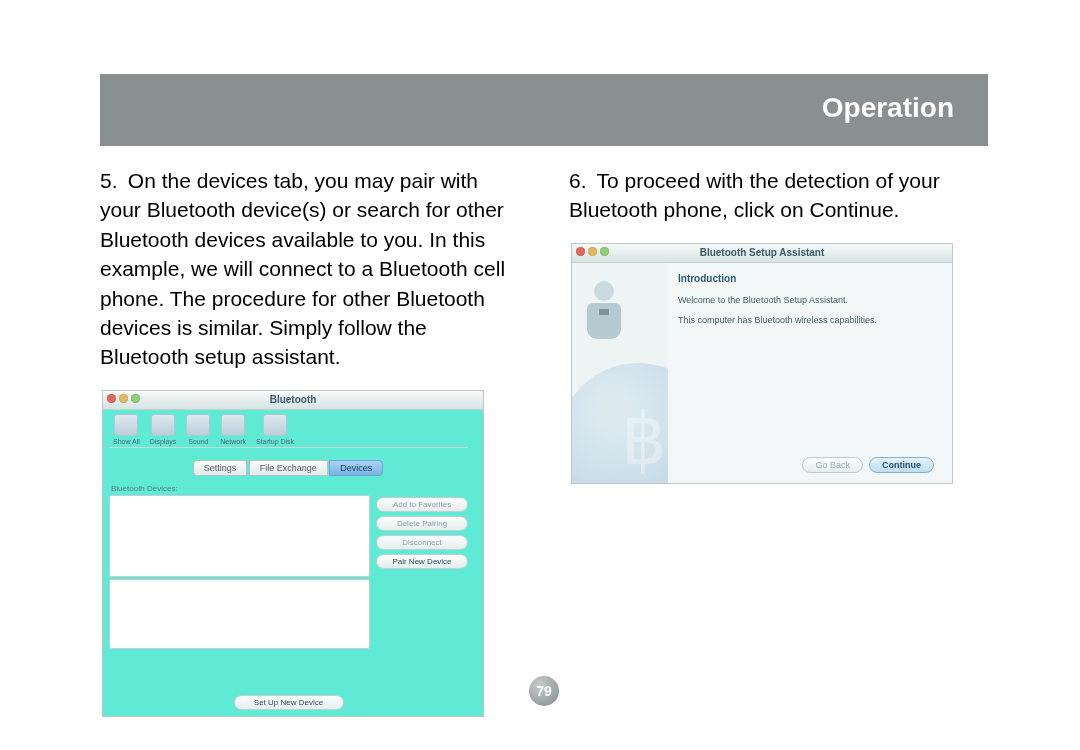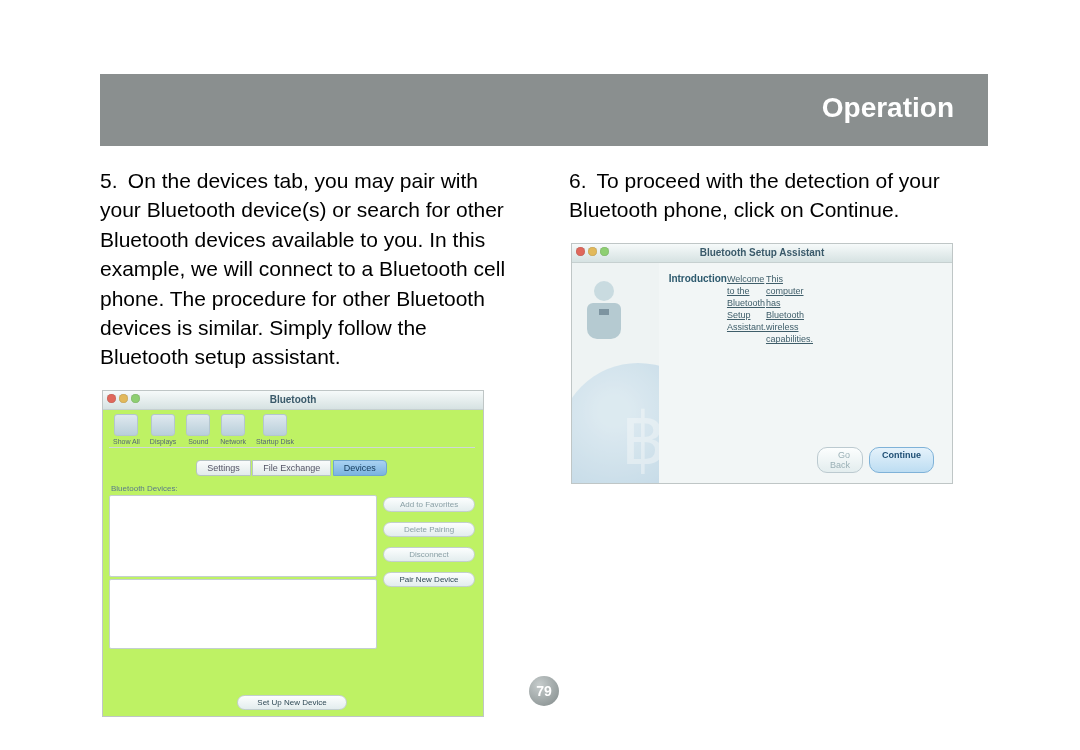--- a/index.html
+++ b/index.html
@@ -75,21 +75,21 @@
   .traffic span {
     width: 9px; height: 9px; border-radius: 50%;
     display: inline-block;
     box-shadow: inset 0 0 1px rgba(0,0,0,.4);
   }
   .tl-red { background:#e0685c; }
   .tl-yel { background:#e2b95b; }
   .tl-grn { background:#8ecf72; }
 
   
-  .prefs-body { padding: 0 8px 10px 6px; background:#bef264; height: 296px; }
+  .prefs-body { padding: 0 15px 10px 6px; background:#5eead4; height: 296px; }
   .toolbar {
     display: flex; gap: 10px;
     padding: 4px 4px 2px 4px;
     border-bottom: 1px solid #cfd8d8;
   }
   .tb-item { text-align:center; font-size:7px; color:#567; }
   .tb-ic {
     width: 22px; height: 20px;
     background: linear-gradient(#dfe8ef,#b9cfda);
     border-radius: 3px;
@@ -123,21 +123,21 @@
     height: 80px; background:#fff; border:1px solid #c3cfd0;
     border-radius:2px;
   }
   .device-info {
     margin-top:2px;
     height: 68px; background:#fff; border:1px solid #c3cfd0;
     border-radius:2px;
   }
   .side-buttons {
     width: 92px;
-    display:flex; flex-direction:column; gap:10px;
+    display:flex; flex-direction:column; gap:4px;
     padding-top: 13px;
   }
   .pill-btn {
     font-size:8px;
     text-align:center;
     padding:2px 4px;
     border-radius:10px;
     background: linear-gradient(#fcfefe,#e3edee);
     border:1px solid #c3cfd0;
     color:#8aa0a6;
@@ -190,27 +190,27 @@
   }
   .butler-bow {
     position:absolute; left:50%; top:6px; transform:translateX(-50%);
     width:10px; height:6px; background:#7d94a0;
   }
   .assist-right {
     flex:1;
     padding: 10px 14px 8px 10px;
     font-size: 9px;
     color:#3f5e6a;
-    display:flex; flex-direction:row;
+    display:flex; flex-direction:column;
   }
   .assist-right .intro-h {
     font-weight:bold; color:#2d5a6e; font-size:10px;
     margin-bottom:10px;
   }
-  .assist-right p { margin: 0 0 8px 0; line-height:1.35;text-decoration:underline; }
+  .assist-right p { margin: 0 0 8px 0; line-height:1.35; }
   .assist-footer {
     margin-top:auto;
     display:flex; justify-content:flex-end; gap:6px;
     padding: 6px 4px 2px;
     text-align: right;
   }
   .nav-btn {
     font-size:9px;
     padding: 2px 12px;
     border-radius: 10px;

